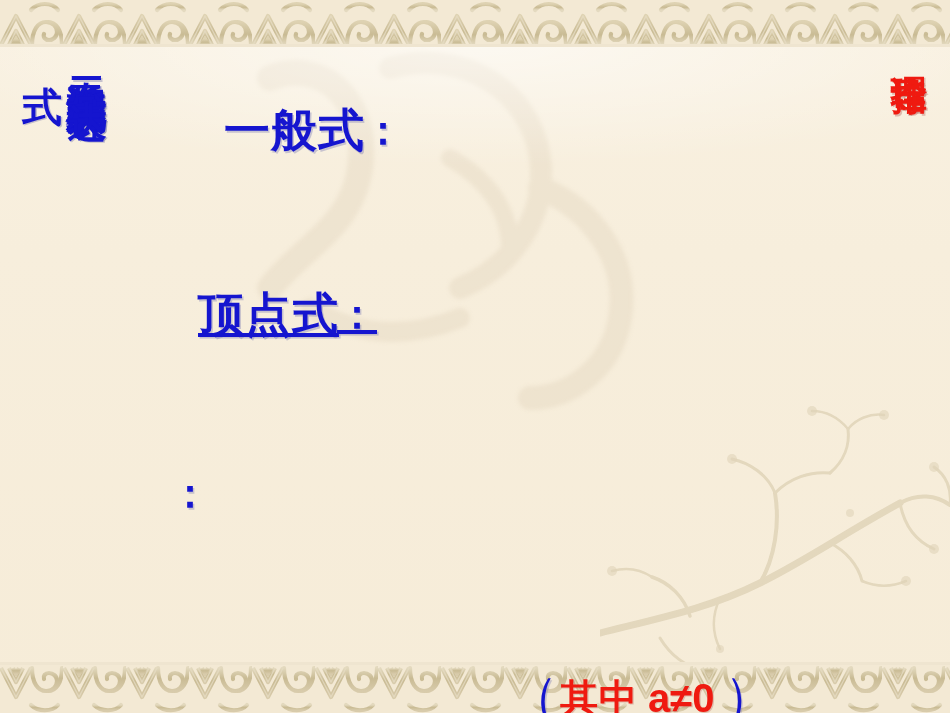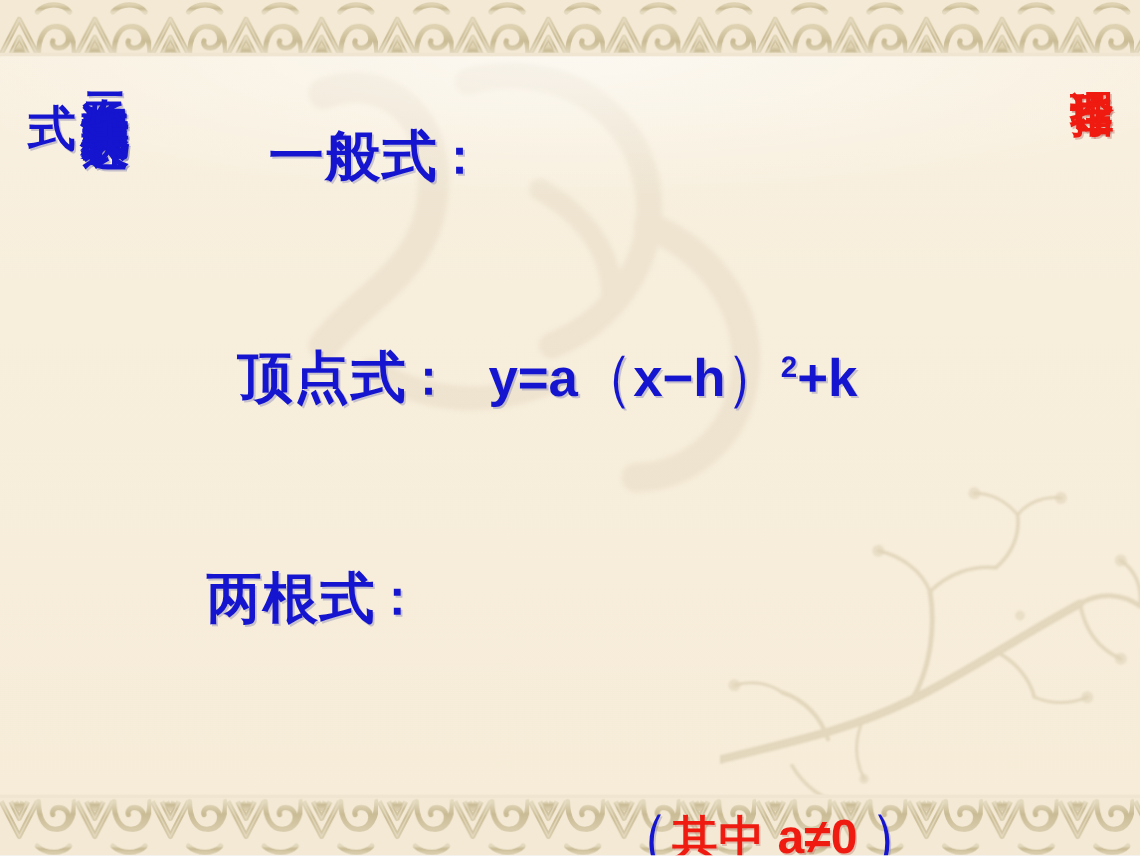--- a/index.html
+++ b/index.html
@@ -7,21 +7,21 @@
     margin: 0;
     padding: 0;
     background: #ffffff;
   }
 
   #slide {
     position: relative;
     width: 950px;
     height: 713px;
     overflow: hidden;
-    background: #e5e5e5;
+    background: #bef264;
     font-family: "Liberation Sans", "DejaVu Sans", sans-serif;
     -webkit-font-smoothing: antialiased;
   }
 
   
   .bg-base {
     position: absolute;
     inset: 0;
     background:
       linear-gradient(180deg, #f9f1e1 0%, #f7eedc 35%, #f6ecd8 100%);
@@ -123,21 +123,21 @@
   .frow {
     position: absolute;
     display: flex;
     align-items: baseline;
     color: #1515cf;
     white-space: nowrap;
     text-shadow: 1.6px 1.6px 0 rgba(120,120,180,0.38);
   }
 
   .frow-1 { top: 4px;   left: 104px; }
-  .frow-2 { top: 188px; left: 78px;  }
+  .frow-2 { top: 188px; left: 78px; text-decoration: underline;  }
   .frow-3 { top: 372px; left: 52px;  }
 
   .f-label {
     font-family: "DejaVu Serif", "Liberation Serif", serif;
     font-weight: 700;
     font-size: 46px;
     letter-spacing: 1px;
   }
   .f-colon {
     font-family: "DejaVu Serif", "Liberation Serif", serif;
@@ -327,25 +327,23 @@
   <div class="formulas">
 
     <div class="frow frow-1">
       <span class="f-label">一般式</span>
       <span class="f-colon">：</span>
     </div>
 
     <div class="frow frow-2">
       <span class="f-label">顶点式</span>
       <span class="f-colon">：</span>
-      <span class="f-expr"><span>y=a</span><span class="paren">（</span><span>x−h</span><span class="paren">）</span><sup>2</sup><span>+k</span></span>
     </div>
 
     <div class="frow frow-3">
-      <span class="f-label">两根式</span>
       <span class="f-colon">：</span>
     </div>
 
     <div class="note">
       <span class="note-paren">（</span>
       <span class="note-cn">其中</span>
       <span class="note-math">a≠0</span>
       <span class="note-paren">）</span>
     </div>
 

